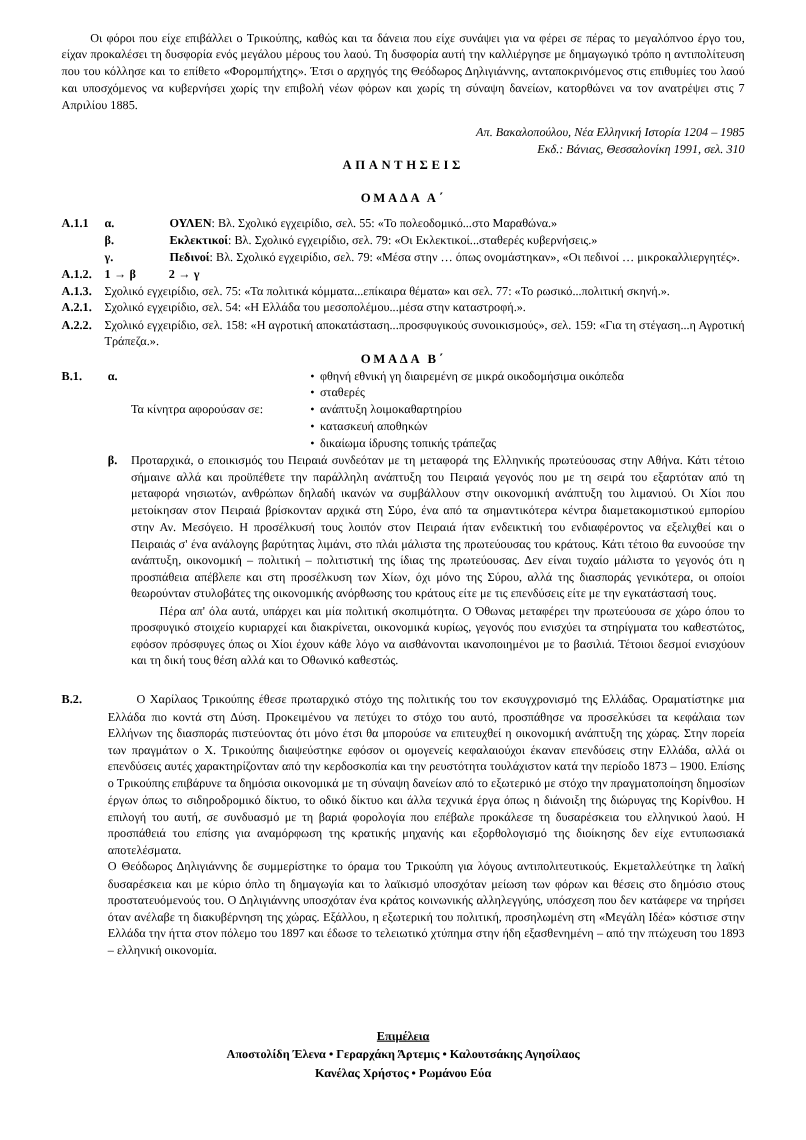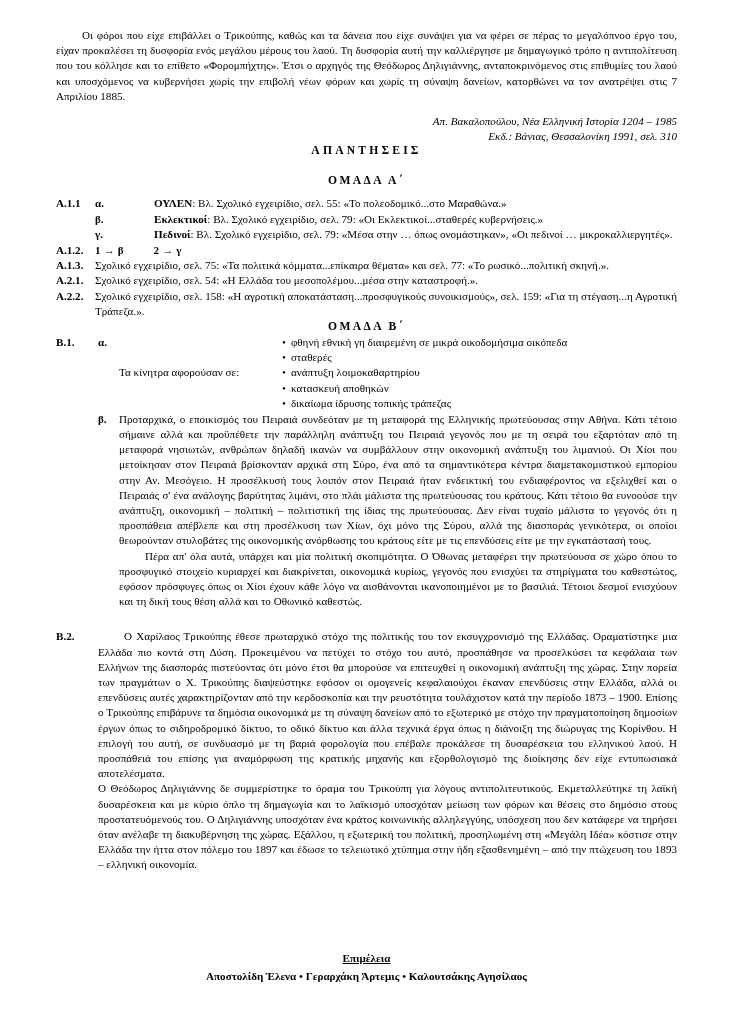--- a/index.html
+++ b/index.html
@@ -262,15 +262,16 @@
         <p class="just para-indent">Ο Χαρίλαος Τρικούπης έθεσε πρωταρχικό στόχο της πολιτικής του τον εκσυγχρονισμό της Ελλάδας. Οραματίστηκε μια Ελλάδα πιο κοντά στη Δύση. Προκειμένου να πετύχει το στόχο του αυτό, προσπάθησε να προσελκύσει τα κεφάλαια των Ελλήνων της διασποράς πιστεύοντας ότι μόνο έτσι θα μπορούσε να επιτευχθεί η οικονομική ανάπτυξη της χώρας. Στην πορεία των πραγμάτων ο Χ. Τρικούπης διαψεύστηκε εφόσον οι ομογενείς κεφαλαιούχοι έκαναν επενδύσεις στην Ελλάδα, αλλά οι επενδύσεις αυτές χαρακτηρίζονταν από την κερδοσκοπία και την ρευστότητα τουλάχιστον κατά την περίοδο 1873 – 1900. Επίσης ο Τρικούπης επιβάρυνε τα δημόσια οικονομικά με τη σύναψη δανείων από το εξωτερικό με στόχο την πραγματοποίηση δημοσίων έργων όπως το σιδηροδρομικό δίκτυο, το οδικό δίκτυο και άλλα τεχνικά έργα όπως η διάνοιξη της διώρυγας της Κορίνθου. Η επιλογή του αυτή, σε συνδυασμό με τη βαριά φορολογία που επέβαλε προκάλεσε τη δυσαρέσκεια του ελληνικού λαού. Η προσπάθειά του επίσης για αναμόρφωση της κρατικής μηχανής και εξορθολογισμό της διοίκησης δεν είχε εντυπωσιακά αποτελέσματα.</p>
         <p class="just">Ο Θεόδωρος Δηλιγιάννης δε συμμερίστηκε το όραμα του Τρικούπη για λόγους αντιπολιτευτικούς. Εκμεταλλεύτηκε τη λαϊκή δυσαρέσκεια και με κύριο όπλο τη δημαγωγία και το λαϊκισμό υποσχόταν μείωση των φόρων και θέσεις στο δημόσιο στους προστατευόμενούς του. Ο Δηλιγιάννης υποσχόταν ένα κράτος κοινωνικής αλληλεγγύης, υπόσχεση που δεν κατάφερε να τηρήσει όταν ανέλαβε τη διακυβέρνηση της χώρας. Εξάλλου, η εξωτερική του πολιτική, προσηλωμένη στη «Μεγάλη Ιδέα» κόστισε στην Ελλάδα την ήττα στον πόλεμο του 1897 και έδωσε το τελειωτικό χτύπημα στην ήδη εξασθενημένη – από την πτώχευση του 1893 – ελληνική οικονομία.</p>
       </span>
     </div>
 
   </div>
 
   <div class="footer">
     <div class="epi">Επιμέλεια</div>
     <div class="names">Αποστολίδη Έλενα • Γεραρχάκη Άρτεμις • Καλουτσάκης Αγησίλαος</div>
+    <div class="names">Κανέλας Χρήστος • Ρωμάνου Εύα</div>
   </div>
 
 </div>
 
 </body></html>

